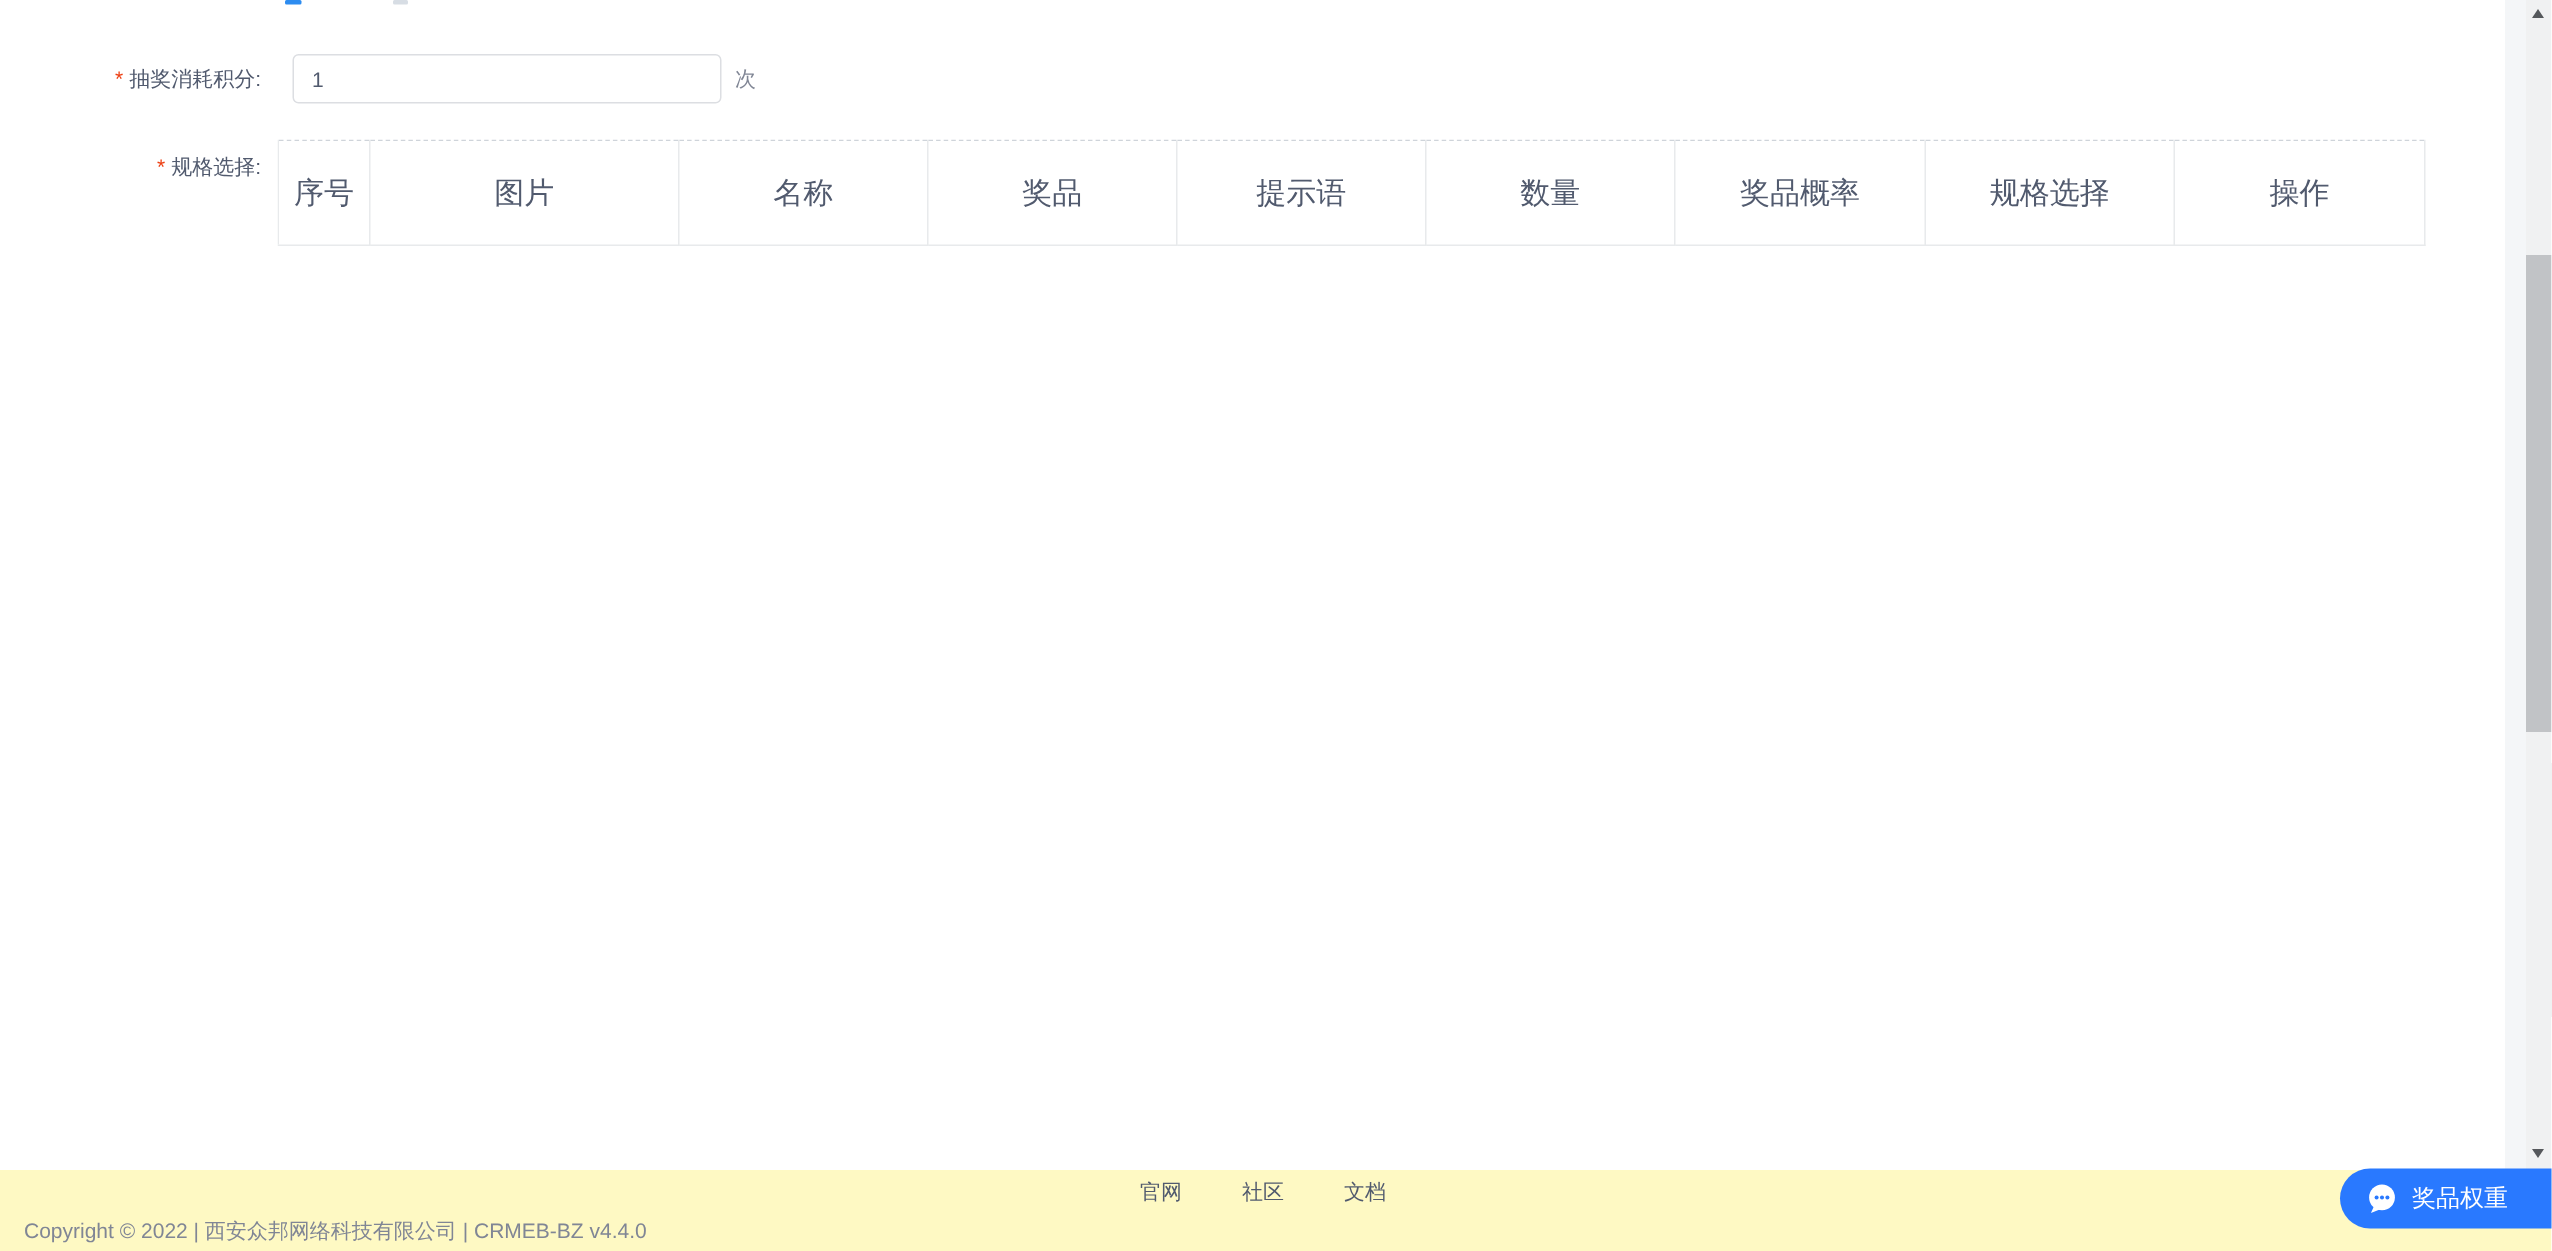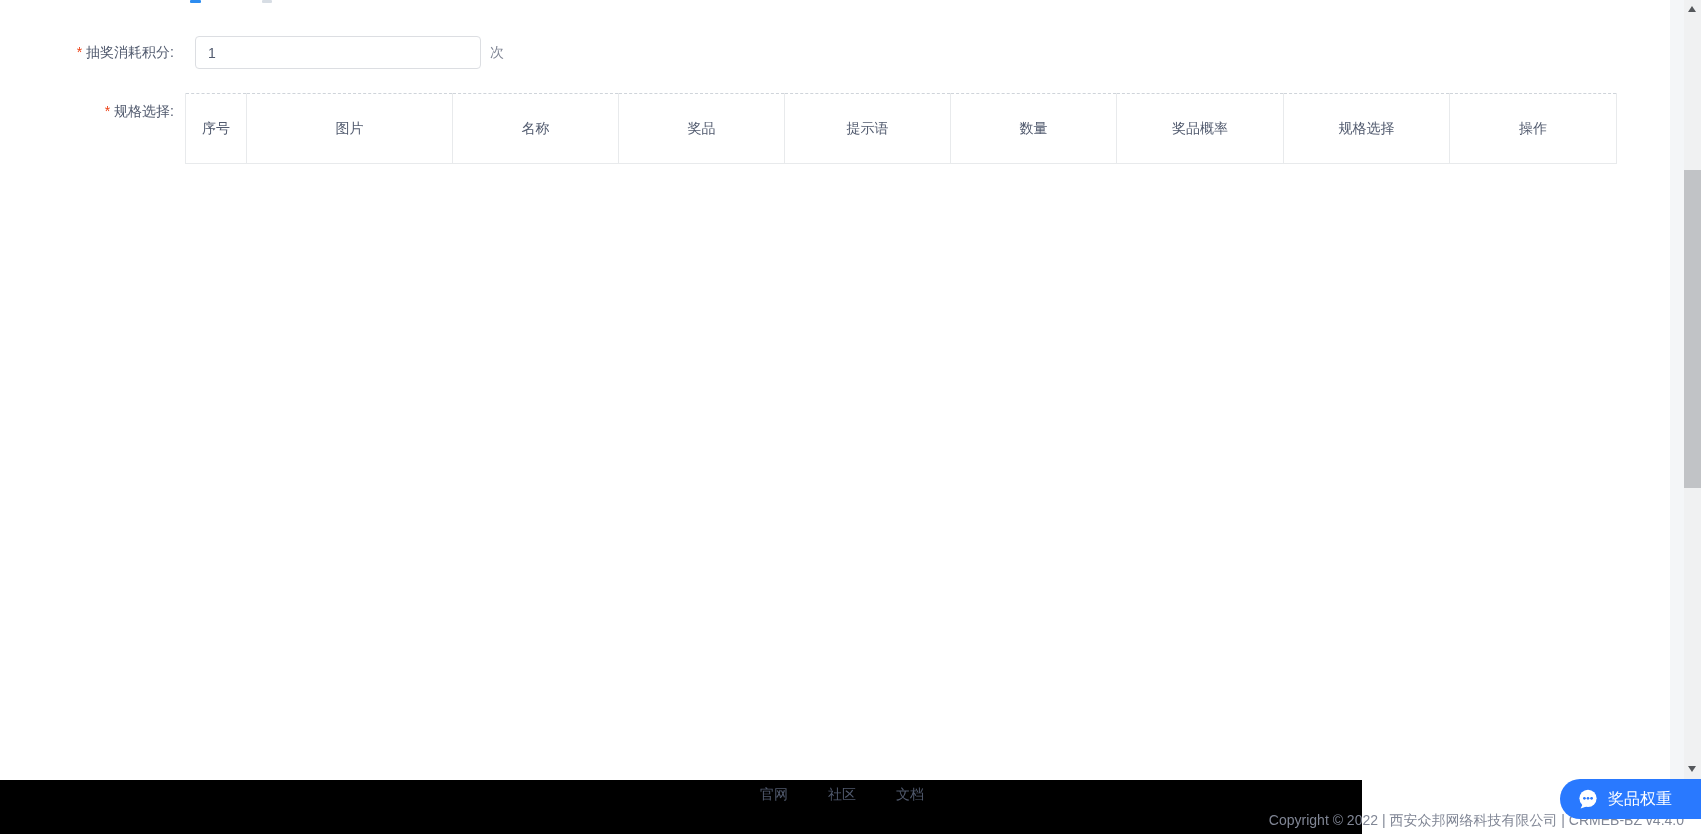--- a/index.html
+++ b/index.html
@@ -40,37 +40,37 @@
     position:absolute; left:185px; top:93px; width:1433px; height:687px;
     overflow:hidden;
   }
   table.spec {
     border-collapse:collapse; table-layout:fixed; width:1431px; background:#fff;
     border-left:1px solid #e8eaec; border-top:1px dashed #cfd4da;
   }
   table.spec th, table.spec td {
     border-right:1px solid #e8eaec; border-bottom:1px solid #e8eaec;
     text-align:center; vertical-align:middle;
-    font-size:14px; color:#515a6e; font-weight:normal; padding:0;
+    font-size:20px; color:#515a6e; font-weight:normal; padding:0;
   }
   table.spec thead tr { height:70px; }
 
   
   .footer {
-    position:absolute; left:0; top:780px; width:1362px; height:54px;
-    background:#000000;
+    position:absolute; left:0; top:780px; width:1701px; height:54px;
+    background:#fef9c3;
   }
   .footer-links {
     position:absolute; left:0; top:6px; width:1684px;
     display:flex; justify-content:center; gap:40px;
   }
   .footer-link { font-size:14px; color:#515a6e; cursor:pointer; }
   .footer-copy {
-    position:absolute; left:0; top:32px; width:1684px; text-align:right;
-    font-size:14px; color:#808695;
+    position:absolute; left:0; top:32px; width:1684px; text-align:left;
+    font-size:14px; color:#808695;padding-left:16px;
   }
 
   
   .consult-btn {
     position:absolute; left:1560px; top:779px; width:190px; height:40px;
     background:#2979ff; border-radius:20px; color:#fff;
     display:flex; align-items:center; gap:9px; padding-left:17px;
     font-size:16px; cursor:pointer; z-index:5;
   }
 

